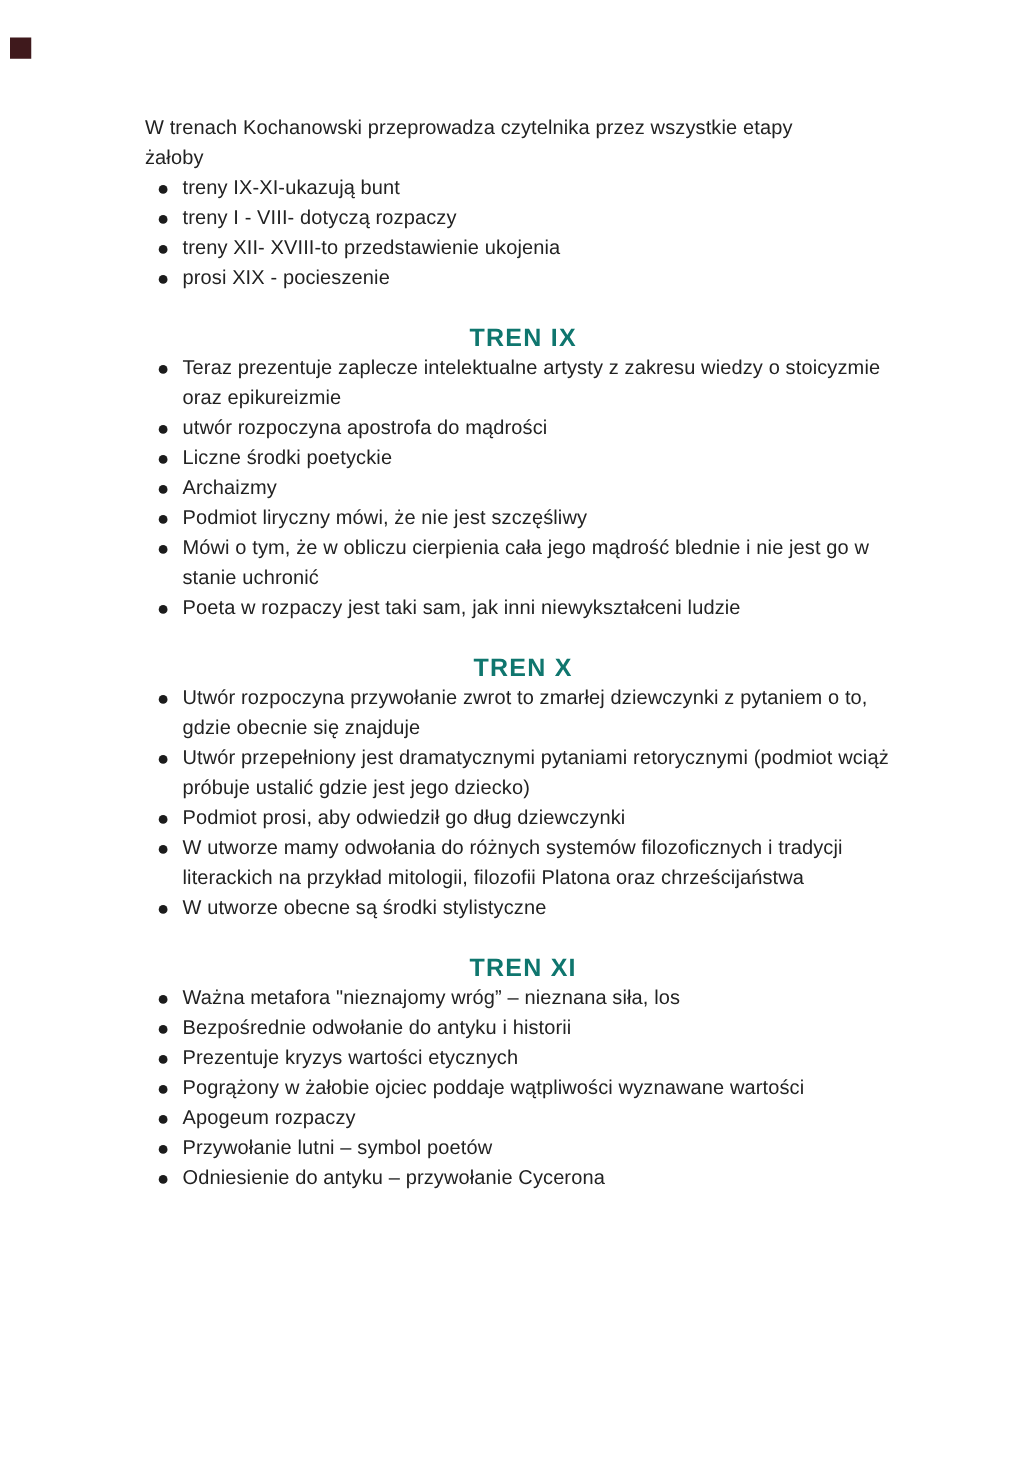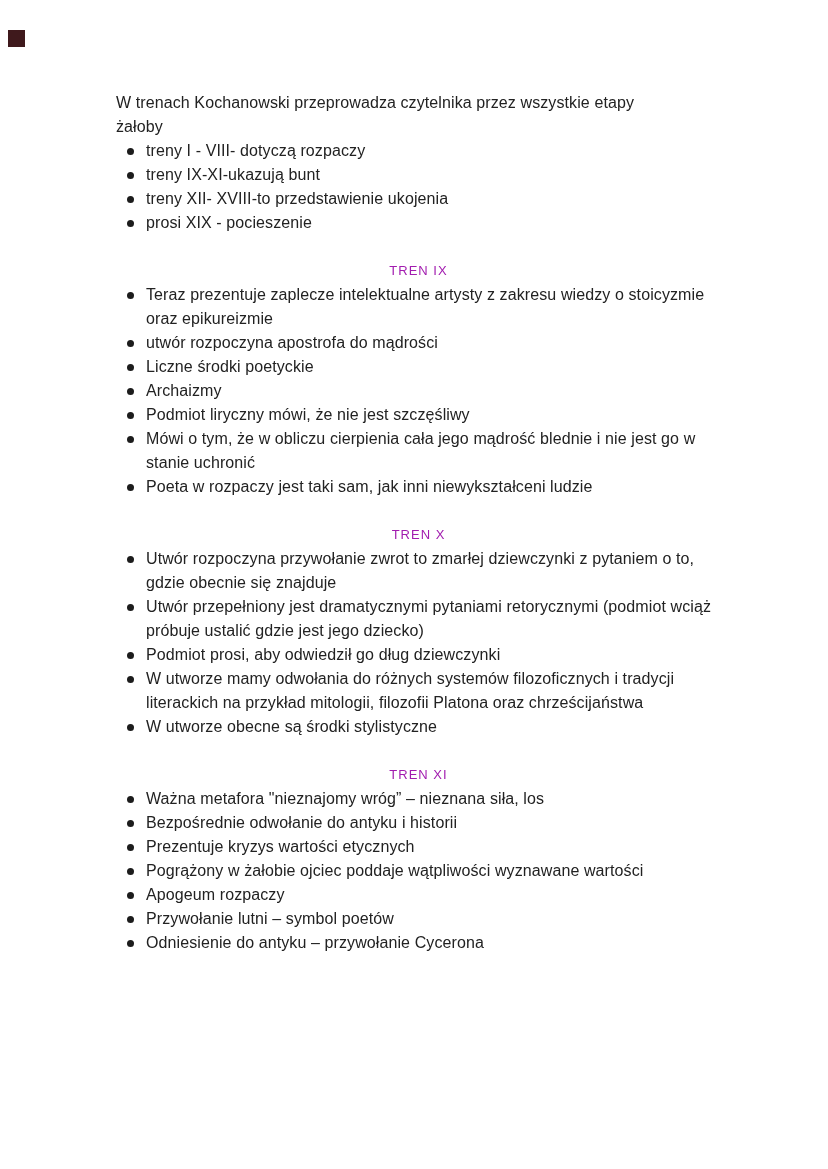--- a/index.html
+++ b/index.html
@@ -46,43 +46,43 @@
     left: 27px;
     top: 9px;
     width: 7px;
     height: 7px;
     border-radius: 50%;
     background: #1c1c1c;
   }
   .section-title {
     margin: 24px 0 0 0;
     text-align: center;
-    font-size: 13px;
-    font-weight: normal;
+    font-size: 20px;
+    font-weight: bold;
     letter-spacing: 1px;
-    color: #a21caf;
+    color: #0f766e;
     line-height: 24px;
   }
 </style>
 </head>
 <body>
 
 <div class="page">
   <div class="corner-marker"></div>
 
   <div class="content">
 
     <div>
       <span class="intro-line">W trenach Kochanowski przeprowadza czytelnika przez wszystkie etapy</span>
       <span class="intro-line">żałoby</span>
     </div>
 
     <ul class="bullets">
+      <li>treny IX-XI-ukazują bunt</li>
       <li>treny I - VIII- dotyczą rozpaczy</li>
-      <li>treny IX-XI-ukazują bunt</li>
       <li>treny XII- XVIII-to przedstawienie ukojenia</li>
       <li>prosi XIX - pocieszenie</li>
     </ul>
 
     <div>
       <h2 class="section-title">TREN IX</h2>
       <ul class="bullets">
         <li>Teraz prezentuje zaplecze intelektualne artysty z zakresu wiedzy o stoicyzmie oraz epikureizmie</li>
         <li>utwór rozpoczyna apostrofa do mądrości</li>
         <li>Liczne środki poetyckie</li>

